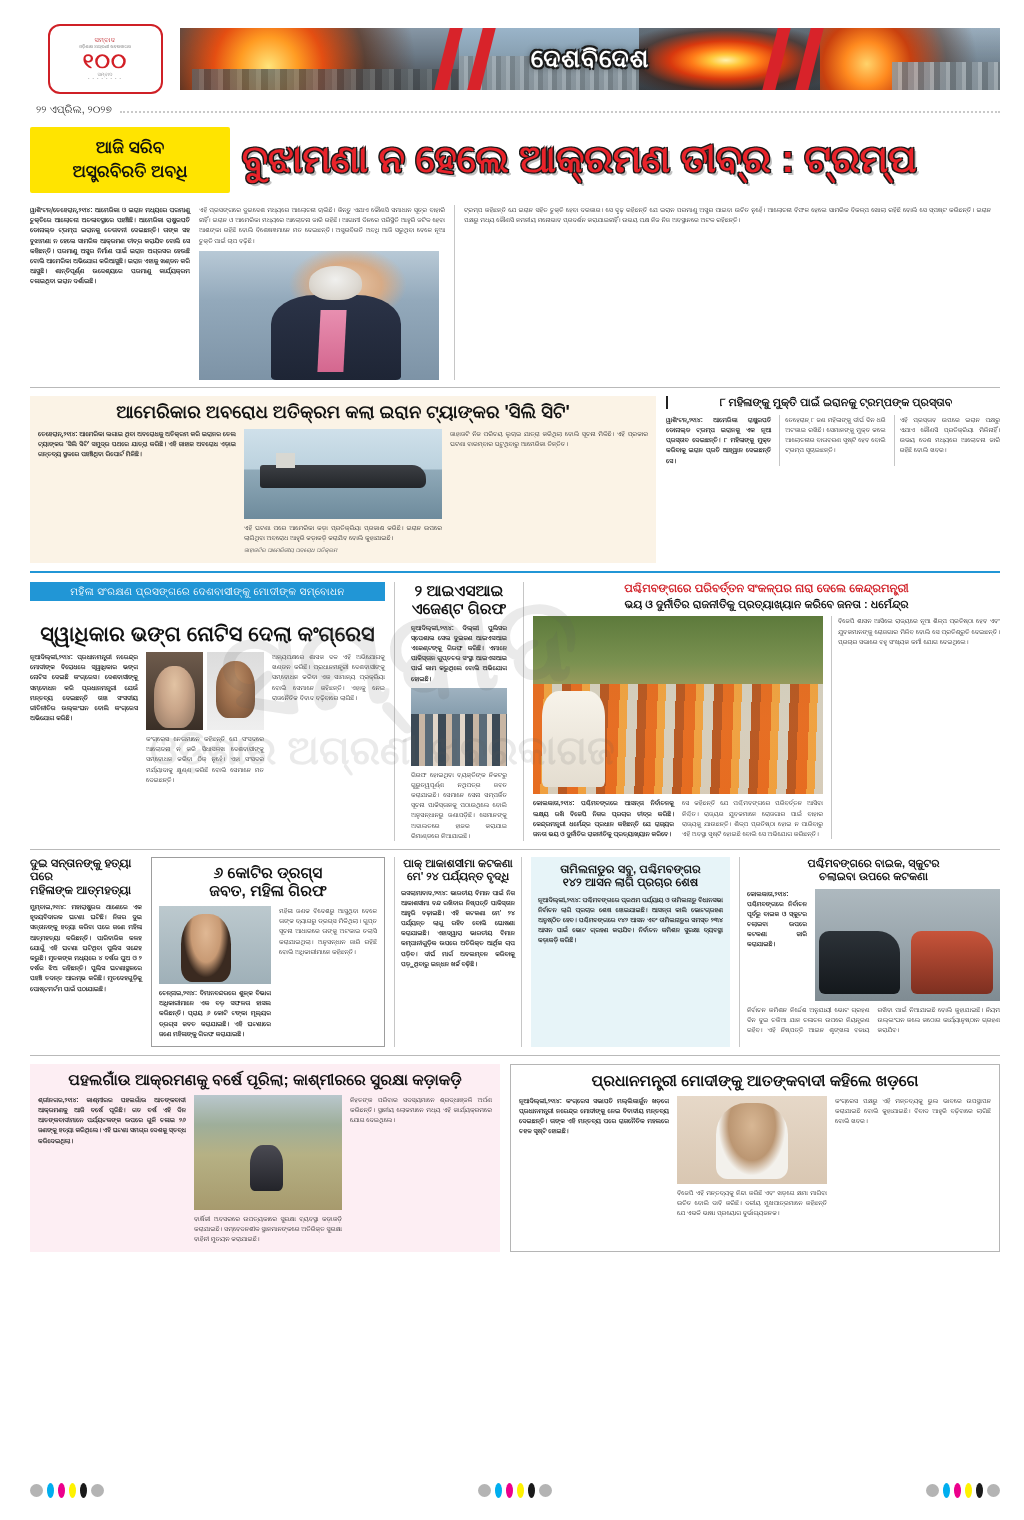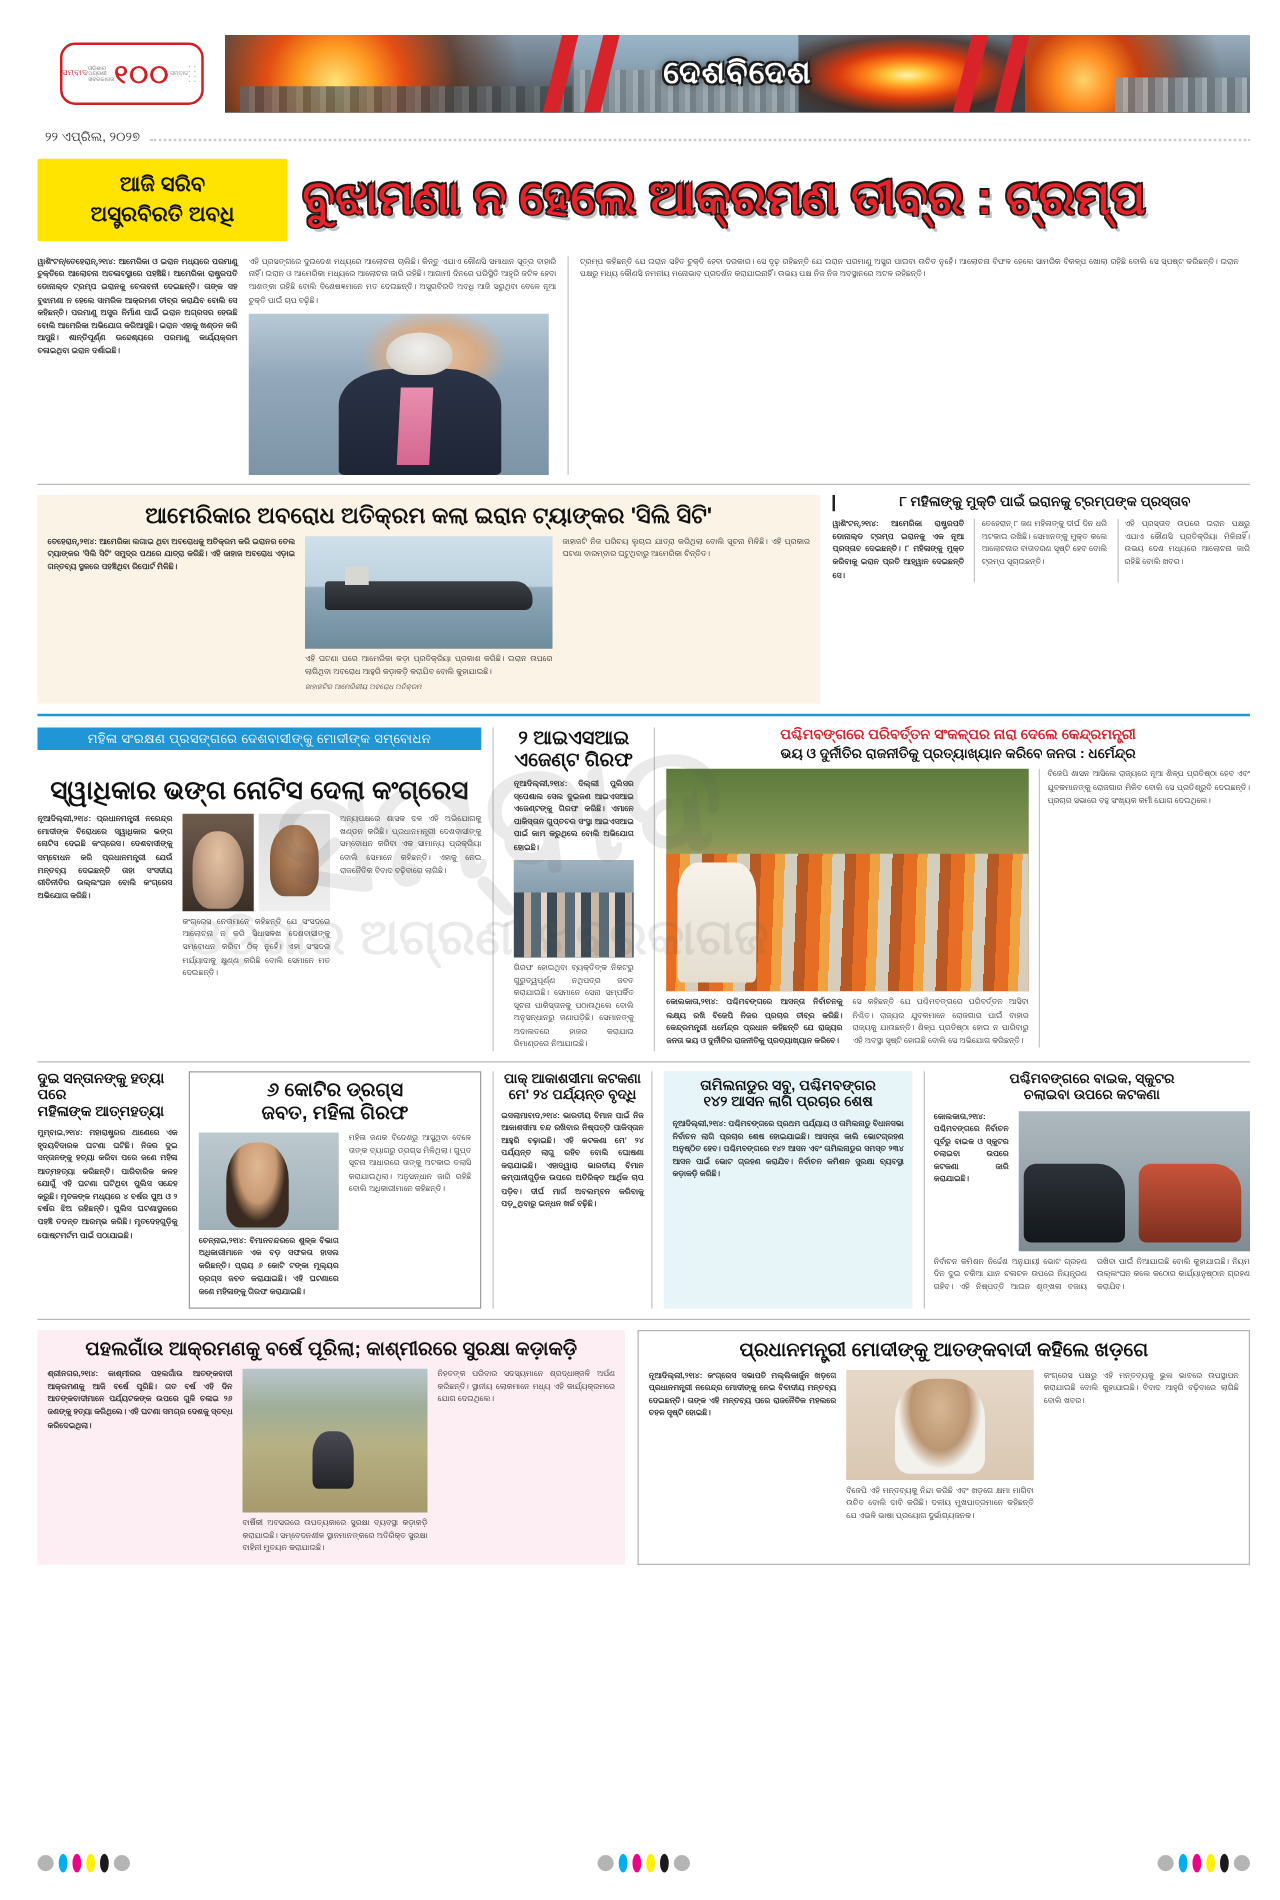--- a/index.html
+++ b/index.html
@@ -16,22 +16,22 @@
   .sheet { position:absolute; left:30px; top:28px; width:970px; height:1440px; }
 
   
   .masthead { display:flex; height:62px; align-items:stretch; }
   .logo-box {
     width:150px; flex:none; background:#ffffff;
     display:flex; align-items:center; justify-content:center; position:relative;
     border-right:0;
   }
   .logo-badge {
-    width:115px; height:50px; border:2px solid #cf2026; border-radius:12px;
-    background:#fff; display:flex; flex-direction:row; align-items:center;
+    width:115px; height:70px; border:2px solid #cf2026; border-radius:12px;
+    background:#fff; display:flex; flex-direction:column; align-items:center;
     justify-content:center; line-height:1;
   }
   .logo-top { font-size:6.5px; color:#c0272d; letter-spacing:.4px; }
   .logo-sub { font-size:4.5px; color:#6b6b6b; margin-top:1px; }
   .logo-main { font-size:21px; color:#d21f26; font-weight:bold; letter-spacing:1px; margin:1px 0; }
   .logo-foot { font-size:5px; color:#8a8a8a; }
   .logo-foot2 { font-size:4px; color:#b0b0b0; letter-spacing:1px; }
 
   .banner-strip { flex:1; position:relative; overflow:hidden; background:#2b3338; }
   .bs-img { position:absolute; top:0; bottom:0; }

